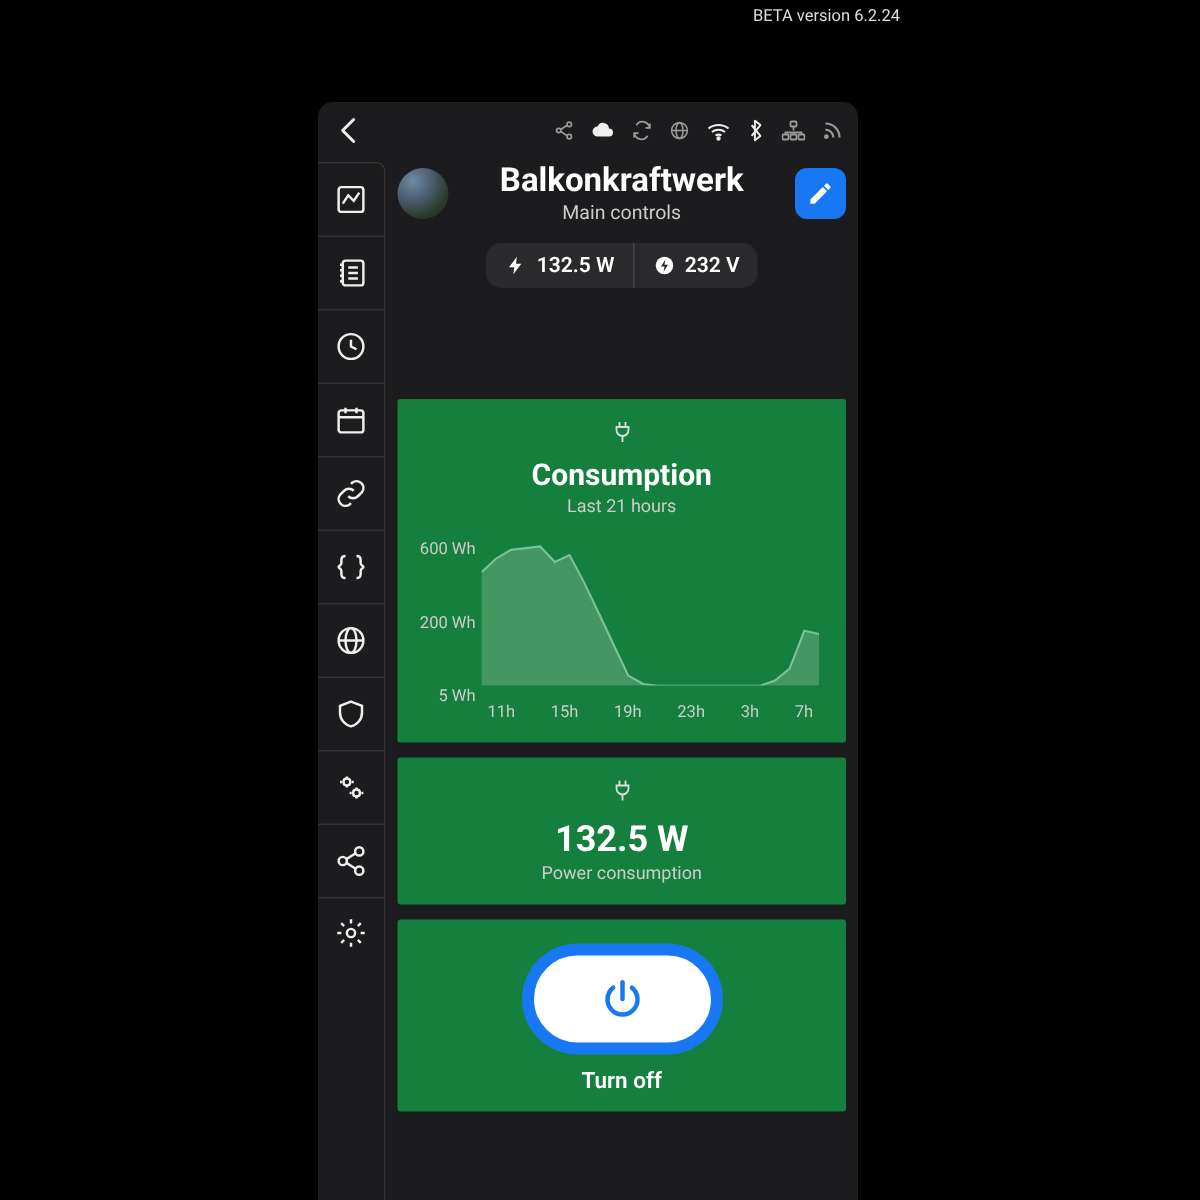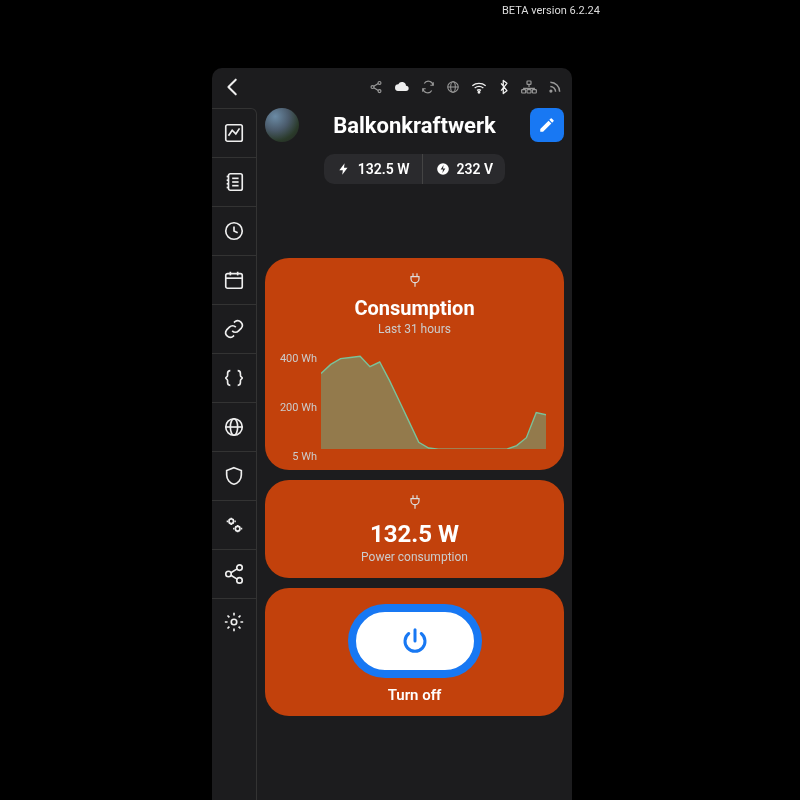--- a/index.html
+++ b/index.html
@@ -133,22 +133,22 @@
     gap: 6px;
     padding: 7px 12px;
     font-size: 14px;
     font-weight: 600;
   }
   .chip + .chip { border-left: 1px solid #444; }
   .chip .ci {
     width: 16px; height:16px; display:flex; align-items:center; justify-content:center;
   }
   .card {
-    background: #c2410c;
-    border-radius: 24px;
+    background: #15803d;
+    border-radius: 2px;
     margin-top: 10px;
     padding: 14px 12px;
     display: flex;
     flex-direction: column;
     align-items: center;
   }
   .card .plug-icon { color: #ddd; margin-bottom: 2px;}
   .card-title {
     font-size: 20px;
     font-weight: 700;
@@ -364,20 +364,21 @@
             <path d="M12 2v3M12 19v3M2 12h3M19 12h3M4.9 4.9l2.1 2.1M17 17l2.1 2.1M4.9 19.1L7 17M17 7l2.1-2.1"></path>
           </svg>
       </div>
     </div>
 
     <div class="main">
       <div class="header">
         <div class="avatar"></div>
         <div class="title-block">
           <div class="title">Balkonkraftwerk</div>
+          <div class="subtitle">Main controls</div>
         </div>
         <div class="edit-btn">
           <svg width="18" height="18" viewBox="0 0 24 24" fill="#fff">
               <path d="M3 17.25V21h3.75L17.8 9.94l-3.75-3.75L3 17.25zM20.7 7.04a1 1 0 0 0 0-1.41l-2.34-2.34a1 1 0 0 0-1.41 0l-1.83 1.83 3.75 3.75 1.83-1.83z"></path>
             </svg>
         </div>
       </div>
 
       <div class="chips">
         <div class="chip-group">
@@ -405,30 +406,38 @@
 
       <div class="card">
         <div class="plug-icon">
           <svg width="16" height="16" viewBox="0 0 24 24" fill="none" stroke="#ddd" stroke-width="1.8">
               <path d="M9 2v5M15 2v5"></path>
               <path d="M6 7h12v3a6 6 0 0 1-12 0V7z"></path>
               <path d="M12 16v6"></path>
             </svg>
         </div>
         <div class="card-title">Consumption</div>
-        <div class="card-sub">Last 31 hours</div>
+        <div class="card-sub">Last 21 hours</div>
         <div class="chart-wrap">
           <div class="chart-area" id="chart-area">
             <svg class="chart-svg" id="chart-svg" viewBox="0 0 240 110" preserveAspectRatio="none">
                 <path d="M0.0 29.3 L 10.4 19.6 L 20.9 13.4 L 31.3 12.2 L 41.7 11.0 L 52.2 22.0 L 62.6 17.1 L 73.0 36.7 L 83.5 58.7 L 93.9 80.7 L 104.3 102.7 L 114.8 108.8 L 125.2 110.0 L 135.7 110.0 L 146.1 110.0 L 156.5 110.0 L 167.0 110.0 L 177.4 110.0 L 187.8 110.0 L 198.3 110.0 L 208.7 106.3 L 219.1 97.8 L 229.6 70.9 L 240.0 73.3 L 240 110 L 0 110 Z" class="chart-path-fill"></path>
                 <path d="M0.0 29.3 L 10.4 19.6 L 20.9 13.4 L 31.3 12.2 L 41.7 11.0 L 52.2 22.0 L 62.6 17.1 L 73.0 36.7 L 83.5 58.7 L 93.9 80.7 L 104.3 102.7 L 114.8 108.8 L 125.2 110.0 L 135.7 110.0 L 146.1 110.0 L 156.5 110.0 L 167.0 110.0 L 177.4 110.0 L 187.8 110.0 L 198.3 110.0 L 208.7 106.3 L 219.1 97.8 L 229.6 70.9 L 240.0 73.3" class="chart-path-line"></path>
               </svg>
           <div class="ytick" style="top: 100%;">5 Wh</div>
               <div class="ytick" style="top: 55.5556%; text-align: right;">200 Wh</div>
-              <div class="ytick" style="top: 11.1111%;">400 Wh</div>
+              <div class="ytick" style="top: 11.1111%;">600 Wh</div>
+            </div>
+          <div class="xticks" id="xticks">
+              <span>11h</span>
+              <span>15h</span>
+              <span>19h</span>
+              <span>23h</span>
+              <span>3h</span>
+              <span>7h</span>
             </div>
         </div>
       </div>
 
       <div class="card">
         <div class="plug-icon">
           <svg width="16" height="16" viewBox="0 0 24 24" fill="none" stroke="#ddd" stroke-width="1.8">
               <path d="M9 2v5M15 2v5"></path>
               <path d="M6 7h12v3a6 6 0 0 1-12 0V7z"></path>
               <path d="M12 16v6"></path>

